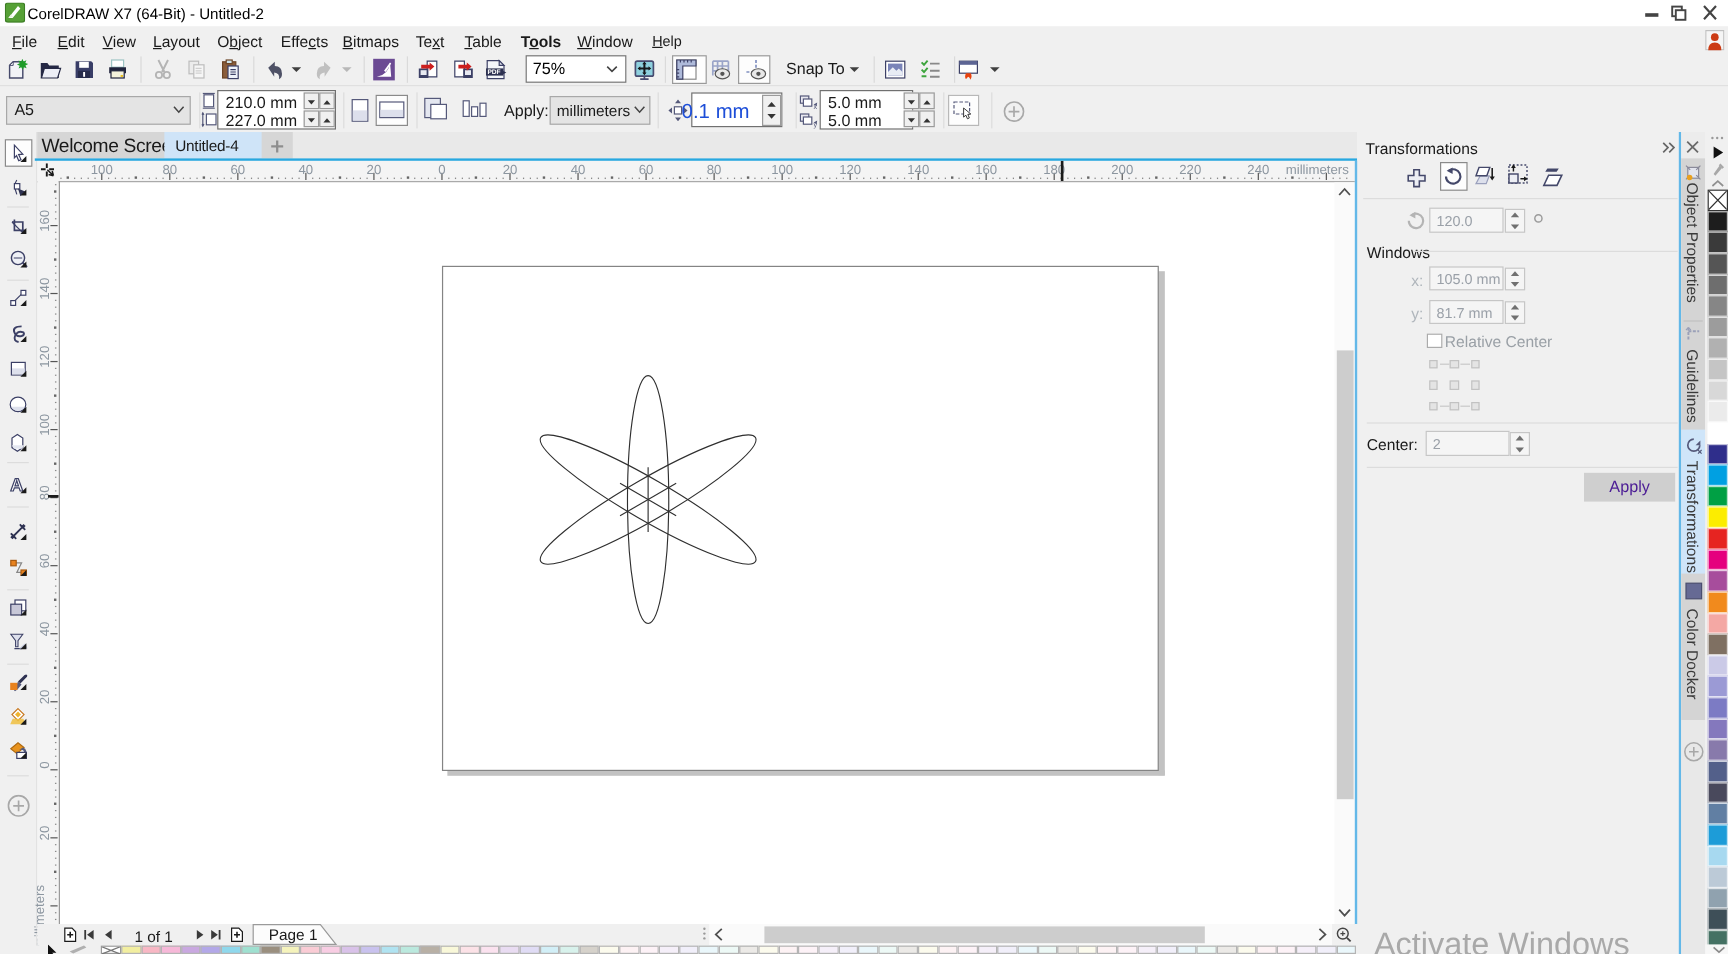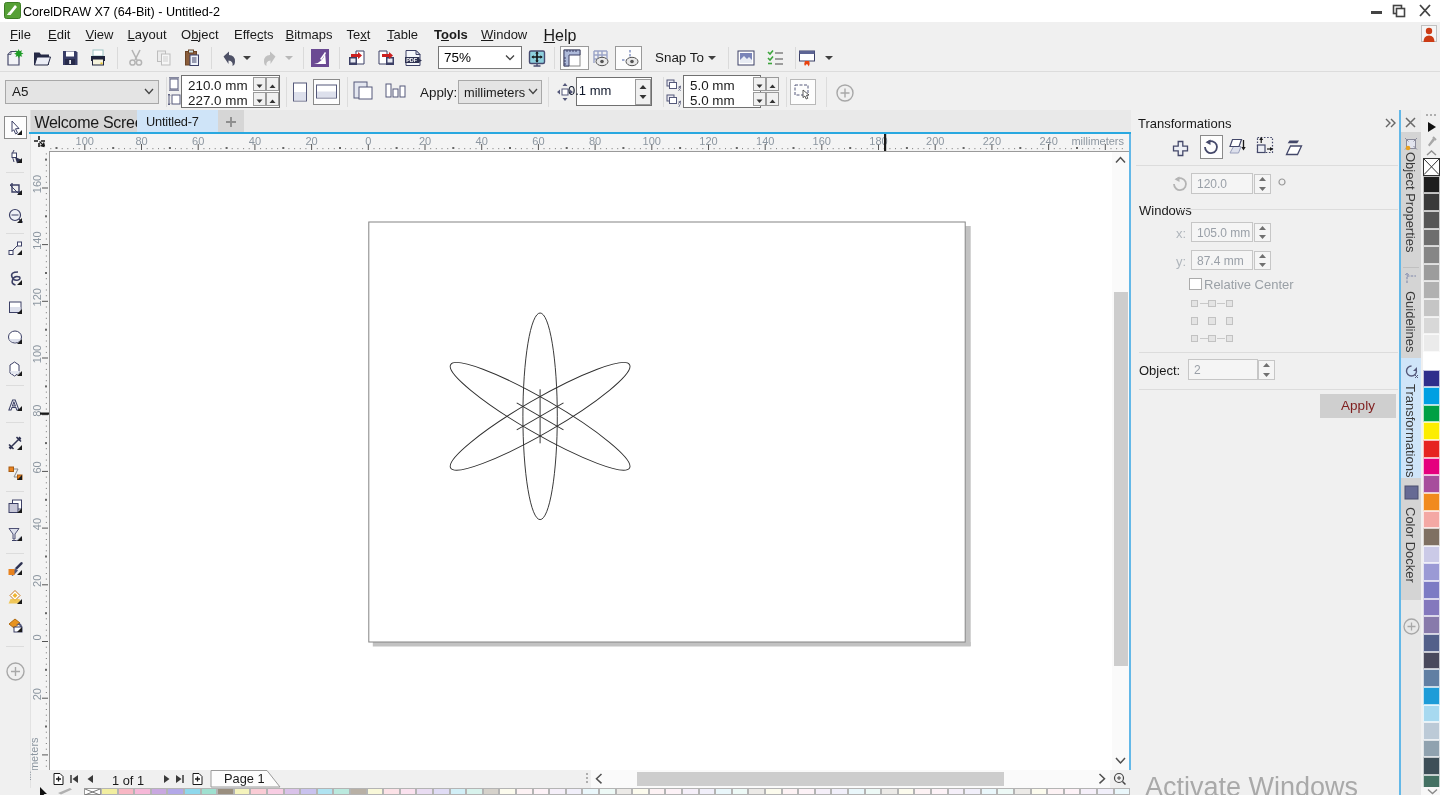--- a/index.html
+++ b/index.html
@@ -21,21 +21,21 @@
 <div style="position:absolute;left:48px;top:26.5px;font-size:13px;color:#1a1a1a;font-weight:400;white-space:nowrap;"><u>E</u>dit</div>
 <div style="position:absolute;left:85.5px;top:26.5px;font-size:13px;color:#1a1a1a;font-weight:400;white-space:nowrap;"><u>V</u>iew</div>
 <div style="position:absolute;left:127.5px;top:26.5px;font-size:13px;color:#1a1a1a;font-weight:400;white-space:nowrap;"><u>L</u>ayout</div>
 <div style="position:absolute;left:181px;top:26.5px;font-size:13px;color:#1a1a1a;font-weight:400;white-space:nowrap;">O<u>b</u>ject</div>
 <div style="position:absolute;left:234px;top:26.5px;font-size:13px;color:#1a1a1a;font-weight:400;white-space:nowrap;">Effe<u>c</u>ts</div>
 <div style="position:absolute;left:285.5px;top:26.5px;font-size:13px;color:#1a1a1a;font-weight:400;white-space:nowrap;"><u>B</u>itmaps</div>
 <div style="position:absolute;left:346.5px;top:26.5px;font-size:13px;color:#1a1a1a;font-weight:400;white-space:nowrap;">Te<u>x</u>t</div>
 <div style="position:absolute;left:387px;top:26.5px;font-size:13px;color:#1a1a1a;font-weight:400;white-space:nowrap;"><u>T</u>able</div>
 <div style="position:absolute;left:434px;top:26.5px;font-size:13px;color:#1a1a1a;font-weight:700;white-space:nowrap;">T<u>o</u>ols</div>
 <div style="position:absolute;left:481px;top:26.5px;font-size:13px;color:#1a1a1a;font-weight:400;white-space:nowrap;"><u>W</u>indow</div>
-<div style="position:absolute;left:543.5px;top:26.5px;font-size:16px;color:#1a1a1a;font-weight:400;white-space:nowrap;"><u>H</u>elp</div>
+<div style="position:absolute;left:543.5px;top:26.5px;font-size:12px;color:#1a1a1a;font-weight:400;white-space:nowrap;"><u>H</u>elp</div>
 <svg style="position:absolute;left:1421px;top:25px;" width="16" height="17" viewBox="0 0 16 17">
     <rect x="0.5" y="0.5" width="15" height="16" fill="#f5f5f5" stroke="#c0c0c0"></rect>
     <circle cx="8" cy="6" r="3.2" fill="#cc3b14"></circle>
     <path d="M2.5 17 Q2.5 10.5 8 10.5 Q13.5 10.5 13.5 17 Z" fill="#cc3b14"></path>
   </svg>
 <div style="position:absolute;left:0px;top:44px;width:1440px;height:28px;background:#f0f0f0;"></div>
 <div style="position:absolute;left:117px;top:47px;width:1px;height:22px;background:#dadada;"></div>
 <div style="position:absolute;left:211px;top:47px;width:1px;height:22px;background:#dadada;"></div>
 <div style="position:absolute;left:303px;top:47px;width:1px;height:22px;background:#dadada;"></div>
 <div style="position:absolute;left:339px;top:47px;width:1px;height:22px;background:#dadada;"></div>
@@ -225,21 +225,21 @@
 <div style="position:absolute;left:458px;top:80px;width:84px;height:24px;background:#e4e4e4;border:1px solid #a8a8a8;"></div>
 <div style="position:absolute;left:464px;top:85px;font-size:12.8px;color:#1a1a1a;font-weight:400;white-space:nowrap;">millimeters</div>
 <svg style="position:absolute;left:527px;top:87px;" width="12" height="9" viewBox="0 0 12 9">
     <path d="M2 2 l4 4.5 4-4.5" stroke="#444" fill="none" stroke-width="1.3"></path>
   </svg>
 <svg style="position:absolute;left:556px;top:82px;" width="18" height="20" viewBox="0 0 18 20">
     <rect x="6" y="7" width="6" height="6" fill="#fff" stroke="#55597a"></rect>
     <path d="M9 1 l2.5 3 h-5 Z M9 19 l-2.5-3 h5 Z M1 10 l3-2.5 v5 Z M17 10 l-3-2.5 v5 Z" fill="#55597a"></path>
   </svg>
 <div style="position:absolute;left:576px;top:77px;width:76px;height:29px;background:#fff;border:1px solid #707070;"></div>
-<div style="position:absolute;left:568px;top:83px;font-size:13px;color:#0f172a;font-weight:400;white-space:nowrap;">0.1 mm</div>
+<div style="position:absolute;left:568px;top:83px;font-size:17px;color:#1d4ed8;font-weight:400;white-space:nowrap;">0.1 mm</div>
 <div style="position:absolute;left:635px;top:78.5px;width:16px;height:26px;background:#f0f0f0;border:1px solid #9a9a9a;"><svg width="14" height="24">
       <path d="M3.5 9.0 l3.5-4 3.5 4 Z" fill="#333"></path>
       <path d="M3.5 15.0 l3.5 4 3.5-4 Z" fill="#333"></path>
     </svg></div>
 <svg style="position:absolute;left:666px;top:78px;" width="18" height="30" viewBox="0 0 18 30">
     <rect x="1" y="2" width="7" height="6" fill="#e8e8f0" stroke="#55597a"></rect>
     <rect x="3.5" y="4.5" width="7" height="6" fill="#fff" stroke="#55597a"></rect>
     <path d="M12 9 l3-1.5 -0.5 3 Z" fill="#55597a"></path>
     <text x="12" y="13" font-size="6" fill="#55597a">x</text>
     <rect x="1" y="17" width="7" height="6" fill="#e8e8f0" stroke="#55597a"></rect>
@@ -373,21 +373,21 @@
   </svg>
 <div style="position:absolute;left:6px;top:645.5px;width:18px;height:1px;background:#dcdcdc;"></div>
 <svg style="position:absolute;left:6px;top:662px;" width="19" height="19" viewBox="0 0 19 19">
     <circle cx="9.5" cy="9.5" r="8.5" fill="none" stroke="#a8a8a8" stroke-width="1.4"></circle>
     <path d="M9.5 5 v9 M5 9.5 h9" stroke="#a8a8a8" stroke-width="1.4"></path>
   </svg>
 <div style="position:absolute;left:31px;top:110px;width:1100px;height:21.5px;background:#e9e9e9;"></div>
 <div style="position:absolute;left:31px;top:110px;width:212.5px;height:21.5px;background:#d6d6d6;"></div>
 <div style="position:absolute;left:34.5px;top:114px;font-size:16px;color:#1a1a1a;font-weight:400;white-space:nowrap;letter-spacing:-0.3px;">Welcome Screen</div>
 <div style="position:absolute;left:137px;top:110px;width:80.5px;height:21.5px;background:#cfe4f8;"></div>
-<div style="position:absolute;left:146px;top:114px;font-size:12.8px;color:#1a1a1a;font-weight:400;white-space:nowrap;letter-spacing:-0.2px;">Untitled-7</div>
+<div style="position:absolute;left:146px;top:114px;font-size:12.8px;color:#1a1a1a;font-weight:400;white-space:nowrap;letter-spacing:-0.2px;">Untitled-4</div>
 <svg style="position:absolute;left:225px;top:116px;" width="12" height="12" viewBox="0 0 12 12">
     <path d="M6 1 v10 M1 6 h10" stroke="#8e8e8e" stroke-width="1.9"></path>
   </svg>
 <div style="position:absolute;left:29px;top:131.5px;width:1102px;height:2.5px;background:#29a8e0;"></div>
 <svg style="position:absolute;left:31px;top:134px;" width="1098" height="17" viewBox="0 0 1098 17">
     <rect x="0" y="0" width="1098" height="17" fill="#f4f4f4"></rect>
     <rect x="19.3" y="14" width="1" height="1.2" fill="#8a8a8a"></rect>
     <rect x="24.5" y="13" width="2" height="2" fill="#666"></rect>
     <rect x="30.7" y="14" width="1" height="1.2" fill="#8a8a8a"></rect>
     <rect x="36.3" y="14" width="1" height="1.2" fill="#8a8a8a"></rect>
@@ -932,51 +932,51 @@
 <div style="position:absolute;left:1178px;top:208.5px;width:220px;height:1px;background:#dcdcdc;"></div>
 <div style="position:absolute;left:1176px;top:226px;font-size:13px;color:#b0b6bc;font-weight:400;white-space:nowrap;">x:</div>
 <div style="position:absolute;left:1191px;top:222px;width:62px;height:20px;background:#f5f5f5;border:1px solid #c6c6c6;"></div>
 <div style="position:absolute;left:1197px;top:226px;font-size:12px;color:#9aa0a8;font-weight:400;white-space:nowrap;">105.0 mm</div>
 <div style="position:absolute;left:1254px;top:222.5px;width:17px;height:19px;background:#f5f5f5;border:1px solid #c6c6c6;"><svg width="15" height="17">
       <path d="M4 6 l3.5-4 3.5 4 Z" fill="#707070"></path>
       <path d="M4 11 l3.5 4 3.5-4 Z" fill="#707070"></path>
     </svg></div>
 <div style="position:absolute;left:1176px;top:254px;font-size:13px;color:#b0b6bc;font-weight:400;white-space:nowrap;">y:</div>
 <div style="position:absolute;left:1191px;top:250px;width:62px;height:20px;background:#f5f5f5;border:1px solid #c6c6c6;"></div>
-<div style="position:absolute;left:1197px;top:254px;font-size:12px;color:#9aa0a8;font-weight:400;white-space:nowrap;">87.4 mm</div>
+<div style="position:absolute;left:1197px;top:254px;font-size:12px;color:#9aa0a8;font-weight:400;white-space:nowrap;">81.7 mm</div>
 <div style="position:absolute;left:1254px;top:250.5px;width:17px;height:19px;background:#f5f5f5;border:1px solid #c6c6c6;"><svg width="15" height="17">
       <path d="M4 6 l3.5-4 3.5 4 Z" fill="#707070"></path>
       <path d="M4 11 l3.5 4 3.5-4 Z" fill="#707070"></path>
     </svg></div>
 <div style="position:absolute;left:1189px;top:277.5px;width:12.5px;height:12.5px;background:#fff;border:1px solid #ababab;"></div>
 <div style="position:absolute;left:1204px;top:277px;font-size:13px;color:#9aa0a6;font-weight:400;white-space:nowrap;">Relative Center</div>
 <div style="position:absolute;left:1190.7px;top:299.7px;width:7.6px;height:7.6px;background:#e4e4e4;border:1px solid #c2c2c2;"></div>
 <div style="position:absolute;left:1199.5px;top:303.0px;width:8px;height:1px;background:#c9c9c9;"></div>
 <div style="position:absolute;left:1208.2px;top:299.7px;width:7.6px;height:7.6px;background:#e4e4e4;border:1px solid #c2c2c2;"></div>
 <div style="position:absolute;left:1217px;top:303.0px;width:8px;height:1px;background:#c9c9c9;"></div>
 <div style="position:absolute;left:1225.7px;top:299.7px;width:7.6px;height:7.6px;background:#e4e4e4;border:1px solid #c2c2c2;"></div>
 <div style="position:absolute;left:1190.7px;top:317.09999999999997px;width:7.6px;height:7.6px;background:#e4e4e4;border:1px solid #c2c2c2;"></div>
 <div style="position:absolute;left:1208.2px;top:317.09999999999997px;width:7.6px;height:7.6px;background:#e4e4e4;border:1px solid #c2c2c2;"></div>
 <div style="position:absolute;left:1225.7px;top:317.09999999999997px;width:7.6px;height:7.6px;background:#e4e4e4;border:1px solid #c2c2c2;"></div>
 <div style="position:absolute;left:1190.7px;top:334.5px;width:7.6px;height:7.6px;background:#e4e4e4;border:1px solid #c2c2c2;"></div>
 <div style="position:absolute;left:1199.5px;top:337.8px;width:8px;height:1px;background:#c9c9c9;"></div>
 <div style="position:absolute;left:1208.2px;top:334.5px;width:7.6px;height:7.6px;background:#e4e4e4;border:1px solid #c2c2c2;"></div>
 <div style="position:absolute;left:1217px;top:337.8px;width:8px;height:1px;background:#c9c9c9;"></div>
 <div style="position:absolute;left:1225.7px;top:334.5px;width:7.6px;height:7.6px;background:#e4e4e4;border:1px solid #c2c2c2;"></div>
 <div style="position:absolute;left:1139px;top:352px;width:259px;height:1px;background:#dcdcdc;"></div>
-<div style="position:absolute;left:1139px;top:363px;font-size:13px;color:#1a1a1a;font-weight:400;white-space:nowrap;">Object:</div>
+<div style="position:absolute;left:1139px;top:363px;font-size:13px;color:#1a1a1a;font-weight:400;white-space:nowrap;">Center:</div>
 <div style="position:absolute;left:1188px;top:359px;width:70px;height:21px;background:#f5f5f5;border:1px solid #c6c6c6;"></div>
 <div style="position:absolute;left:1194px;top:363px;font-size:12px;color:#9aa0a8;font-weight:400;white-space:nowrap;">2</div>
 <div style="position:absolute;left:1258px;top:359.5px;width:17px;height:20px;background:#f5f5f5;border:1px solid #c6c6c6;"><svg width="15" height="18">
       <path d="M4 6 l3.5-4 3.5 4 Z" fill="#707070"></path>
       <path d="M4 12 l3.5 4 3.5-4 Z" fill="#707070"></path>
     </svg></div>
 <div style="position:absolute;left:1139px;top:388.5px;width:259px;height:1px;background:#dcdcdc;"></div>
 <div style="position:absolute;left:1320px;top:394px;width:76px;height:24px;background:#cfcfcf;">
-    <div style="text-align:center;font-size:13.5px;color:#7f1d1d;padding-top:4px;">Apply</div>
+    <div style="text-align:center;font-size:13.5px;color:#4c1d95;padding-top:4px;">Apply</div>
   </div>
 <div style="position:absolute;left:1401px;top:110px;width:20px;height:21.5px;background:#ececec;"></div>
 <div style="position:absolute;left:1401px;top:131.5px;width:20px;height:663.5px;background:#e8e8e8;"></div>
 <div style="position:absolute;left:1401px;top:131.5px;width:20px;height:468.5px;background:#d4d4d4;"></div>
 <svg style="position:absolute;left:1404px;top:116px;" width="13" height="13" viewBox="0 0 13 13">
     <path d="M2 2 L11 11 M11 2 L2 11" stroke="#6a6a6a" stroke-width="1.5"></path>
   </svg>
 <svg style="position:absolute;left:1404px;top:136px;" width="15" height="17" viewBox="0 0 15 17">
     <rect x="2.5" y="3.5" width="9" height="9" fill="#e2e4ee" stroke="#8a8a9a"></rect>
     <path d="M1 2 l3.5 3.5 M13 2 l-3.5 3.5 M1 13.5 l3.5-3.5 M13 13.5 l-3.5-3.5" stroke="#8a8a9a"></path>

